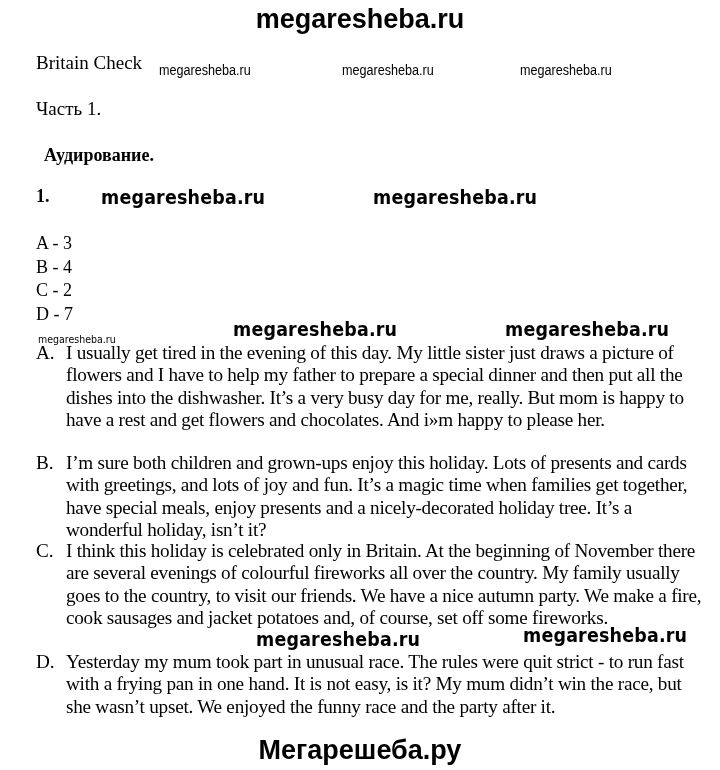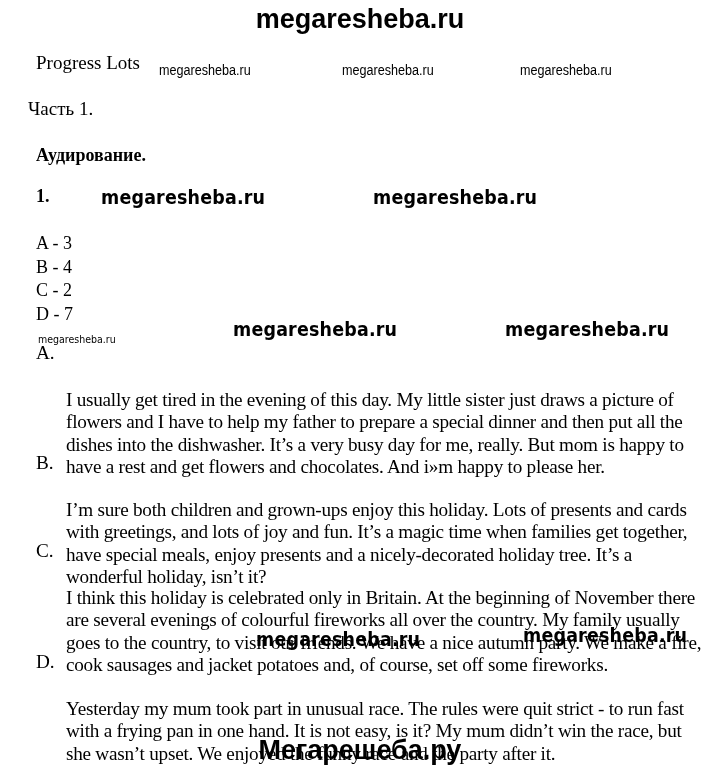--- a/index.html
+++ b/index.html
@@ -7,36 +7,36 @@
     .abs { position: absolute; white-space: nowrap; }
     .wm-big { font-family: "DejaVu Sans", "Liberation Sans", sans-serif; font-weight: bold; font-size: 19px; letter-spacing: 0.2px; transform: scaleX(0.92); transform-origin: left center; }
     .wm-small { font-family: "Liberation Sans", sans-serif; font-size: 14px; transform: scaleX(0.9); transform-origin: left center; }
     .wm-tiny { font-family: "DejaVu Sans", sans-serif; font-size: 10.5px; transform: scaleX(0.9); transform-origin: left center; }
     #header-title { left: 0; width: 720px; top: 4px; text-align: center; font-family: "Liberation Sans", sans-serif; font-weight: bold; font-size: 27px; }
     #footer-title { left: 0; width: 720px; top: 735px; text-align: center; font-family: "Liberation Sans", sans-serif; font-weight: bold; font-size: 27px; }
     .line { font-family: "Liberation Serif", serif; font-size: 19px; }
     .bold { font-weight: bold; }
     .para { position: absolute; left: 36px; width: 668px; font-family: "Liberation Serif", serif; font-size: 19.2px; line-height: 22.4px; }
     .para .letter { position: absolute; left: 0; top: 0; }
-    .para .txt { margin-left: 30px; display: block; white-space: normal; letter-spacing: -0.25px; margin-top: 47px; }
+    .para .txt { margin-left: 30px; display: block; white-space: normal; letter-spacing: -0.25px; }
     .answers { position: absolute; left: 36px; top: 232px; font-family: "Liberation Serif", serif; font-weight: normal; font-size: 18px; line-height: 23.5px; }
   </style>
 </head>
 <body>
 
 <div id="header-title" class="abs">megaresheba.ru</div>
 
-<div class="abs line" style="left:36px; top:52px;">Progress Lots</div>
+<div class="abs line" style="left:36px; top:52px;">Britain Check</div>
 <div class="abs wm-small" style="left:159px; top:62px;">megaresheba.ru</div>
 <div class="abs wm-small" style="left:342px; top:62px;">megaresheba.ru</div>
 <div class="abs wm-small" style="left:520px; top:62px;">megaresheba.ru</div>
 
-<div class="abs line" style="left:28px; top:98px;">Часть 1.</div>
+<div class="abs line" style="left:36px; top:98px;">Часть 1.</div>
 
-<div class="abs line bold" style="left:36px; top:145px; font-size:18px;font-family:Liberation Serif, serif;">Аудирование.</div>
+<div class="abs line bold" style="left:44px; top:145px; font-size:18px;font-family:Liberation Serif, serif;">Аудирование.</div>
 
 <div class="abs line bold" style="left:36px; top:186px; font-size:18px;">1.</div>
 <div class="abs wm-big" style="left:101px; top:186px;">megaresheba.ru</div>
 <div class="abs wm-big" style="left:373px; top:186px;">megaresheba.ru</div>
 
 <div class="answers">
   <div>A - 3</div>
   <div>B - 4</div>
   <div>C - 2</div>
   <div>D - 7</div>

